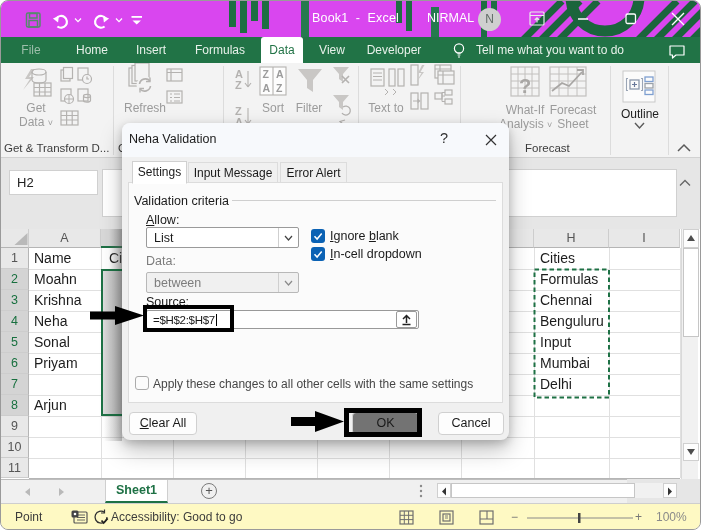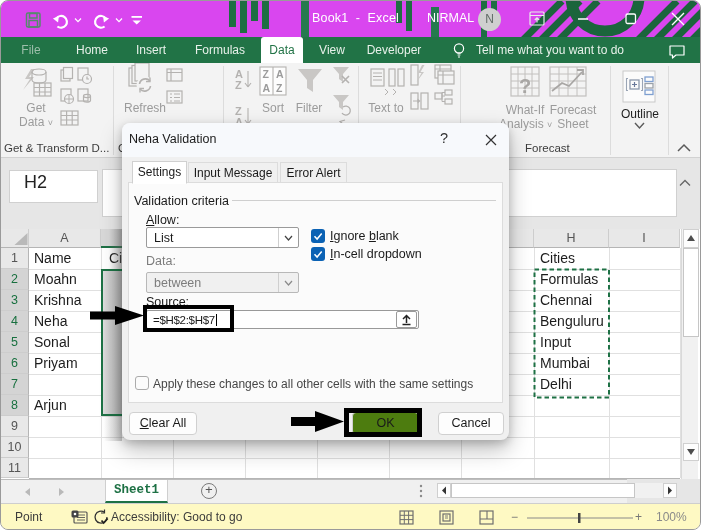--- a/index.html
+++ b/index.html
@@ -12,33 +12,33 @@
   #tabrow { left:0; top:36px; width:701px; height:26px; background:#217346; }
   .tab { position:absolute; top:0; height:26px; line-height:26px; color:#e8f1ea; font-size:12px; text-align:center; }
   #datatab { background:#fff; color:#217346; border-radius:3px 3px 0 0; }
   
   #ribbon { left:0; top:62px; width:701px; height:95px; background:#f3f3f3; border-bottom:1px solid #d2d2d2; }
   .rsep { position:absolute; top:3px; width:1px; height:89px; background:#dcdcdc; }
   .rlabel { position:absolute; bottom:3px; font-size:11.5px; color:#3c3c3c; white-space:nowrap; }
   .rbtn-label { position:absolute; font-size:12px; color:#9b9b9b; white-space:nowrap; text-align:center; }
   
   #fbarzone { left:0; top:157px; width:701px; height:71px; background:#e6e6e6; }
-  #namebox { left:8px; top:12px; width:89px; height:33px; background:#fff; border:1px solid #d0d0d0; font-size:18px; color:#222; line-height:23px; padding-left:14px; }
+  #namebox { left:8px; top:12px; width:89px; height:25px; background:#fff; border:1px solid #d0d0d0; font-size:13px; color:#222; line-height:23px; padding-left:7px; }
   #fbar { left:101px; top:11px; width:575px; height:48px; background:#fff; border:1px solid #d0d0d0; }
   
   #grid { left:0; top:228px; width:701px; height:250px; background:#fff; overflow:hidden; }
   .colhead { position:absolute; top:0; height:19px; background:#e8e8e8; border-right:1px solid #cdcdcd; border-bottom:1px solid #b5b5b5; font-size:12.5px; color:#555; text-align:center; line-height:18px; }
   .rowhead { position:absolute; left:0; width:28px; height:21px; background:#e8e8e8; border-right:1px solid #b5b5b5; border-bottom:1px solid #cdcdcd; font-size:12.5px; color:#555; text-align:center; line-height:20px; }
   .rowhead.sel { background:#d4d4d4; color:#18703f; }
   .cell { position:absolute; font-size:14px; color:#1c1c1c; line-height:21px; padding-left:5px; white-space:nowrap; overflow:hidden; }
   .gl-v { position:absolute; top:19px; width:1px; height:230px; background:#e0e0e0; }
   .gl-h { position:absolute; left:28px; width:651px; height:1px; background:#e0e0e0; }
   
   #vsb { left:680px; top:0px; width:17px; height:250px; background:#f1f1f1; border-left:1px solid #d9d9d9; }
-  #sheetbar { left:0; top:478px; width:626px; height:24px; background:#f0f0f0; border-top:1px solid #bdbdbd;font-family:Liberation Mono, monospace; }
+  #sheetbar { left:0; top:478px; width:626px; height:24px; background:#f0f0f0; border-top:1px solid #bdbdbd; }
   #statusbar { left:0; top:502px; width:701px; height:26px; background:#fef9c3; border-top:1px solid #cecece; font-size:12px; color:#3c3c3c; }
   
   #dlg { left:121px; top:122px; width:387px; height:317px; background:#f0f0f0; border-radius:8px;
          box-shadow:0 10px 22px rgba(0,0,0,.25), 0 3px 8px rgba(0,0,0,.18); font-size:12.5px; color:#1a1a1a; }
   #dlgtitle { left:0; top:0; width:387px; height:34px; background:#f7f9fc; border-radius:8px 8px 0 0; }
   .dtab { position:absolute; top:39px; height:21px; line-height:20px; font-size:12px; color:#1a1a1a; text-align:center; white-space:nowrap; }
   #dpage { left:6px; top:59px; width:375px; height:221px; background:#fbfbfb; border:1px solid #dcdcdc; }
   .combo { position:absolute; height:21px; background:#fff; border:1px solid #9a9a9a; border-radius:2px; }
   .combo .cbx { position:absolute; right:0; top:0; width:20px; height:19px; border-left:1px solid #cfcfcf; }
   u { text-decoration:underline; }
@@ -460,21 +460,21 @@
     <div class="ab" style="left:274px;top:188px;width:21px;height:17px;background:#fff;border:1px solid #9a9a9a;border-radius:2px">
       <svg width="19" height="15">
           <path d="M9.5 11 v-7 M6 7 l3.5 -3.5 l3.5 3.5 M5.5 12.5 h8" stroke="#222" stroke-width="1.5" fill="none"></path>
         </svg>
     </div>
 
     <div class="ab" style="left:13px;top:253px;width:14px;height:14px;background:#fbfbfb;border:1px solid #ababab;border-radius:3px"></div>
     <div class="ab" style="left:31px;top:254px;color:#464646;font-size:12px">Apply these changes to all other cells with the same settings</div>
 
     <div class="ab" style="left:7px;top:289px;width:68px;height:23px;background:#fdfdfd;border:1px solid #d0d0d0;border-radius:4px;text-align:center;line-height:21px"><u>C</u>lear All</div>
-    <div class="ab" style="left:230px;top:289px;width:67px;height:23px;background:#4d7c0f;border:1px solid #d0d0d0;border-radius:4px;text-align:center;line-height:21px">OK</div>
+    <div class="ab" style="left:230px;top:289px;width:67px;height:23px;background:#737373;border:1px solid #d0d0d0;border-radius:4px;text-align:center;line-height:21px">OK</div>
     <div class="ab" style="left:316px;top:289px;width:66px;height:23px;background:#fdfdfd;border:1px solid #d0d0d0;border-radius:4px;text-align:center;line-height:21px">Cancel</div>
   </div>
 
   <div class="blk" style="left:142px;top:304px;width:91px;height:27px;z-index:10"></div>
   <svg width="60" height="22" style="position:absolute;left:88px;top:304px;z-index:11">
     <polygon points="1,6.5 26,6.5 26,1 55,10.5 26,20 26,14.5 1,14.5" fill="#000"></polygon>
   </svg>
   <div class="blk" style="left:343px;top:407px;width:78px;height:29px;border-width:5px;z-index:10"></div>
   <svg width="56" height="24" style="position:absolute;left:289px;top:409px;z-index:11">
     <polygon points="1,7 25,7 25,1 54,11.5 25,22 25,16 1,16" fill="#000"></polygon>

